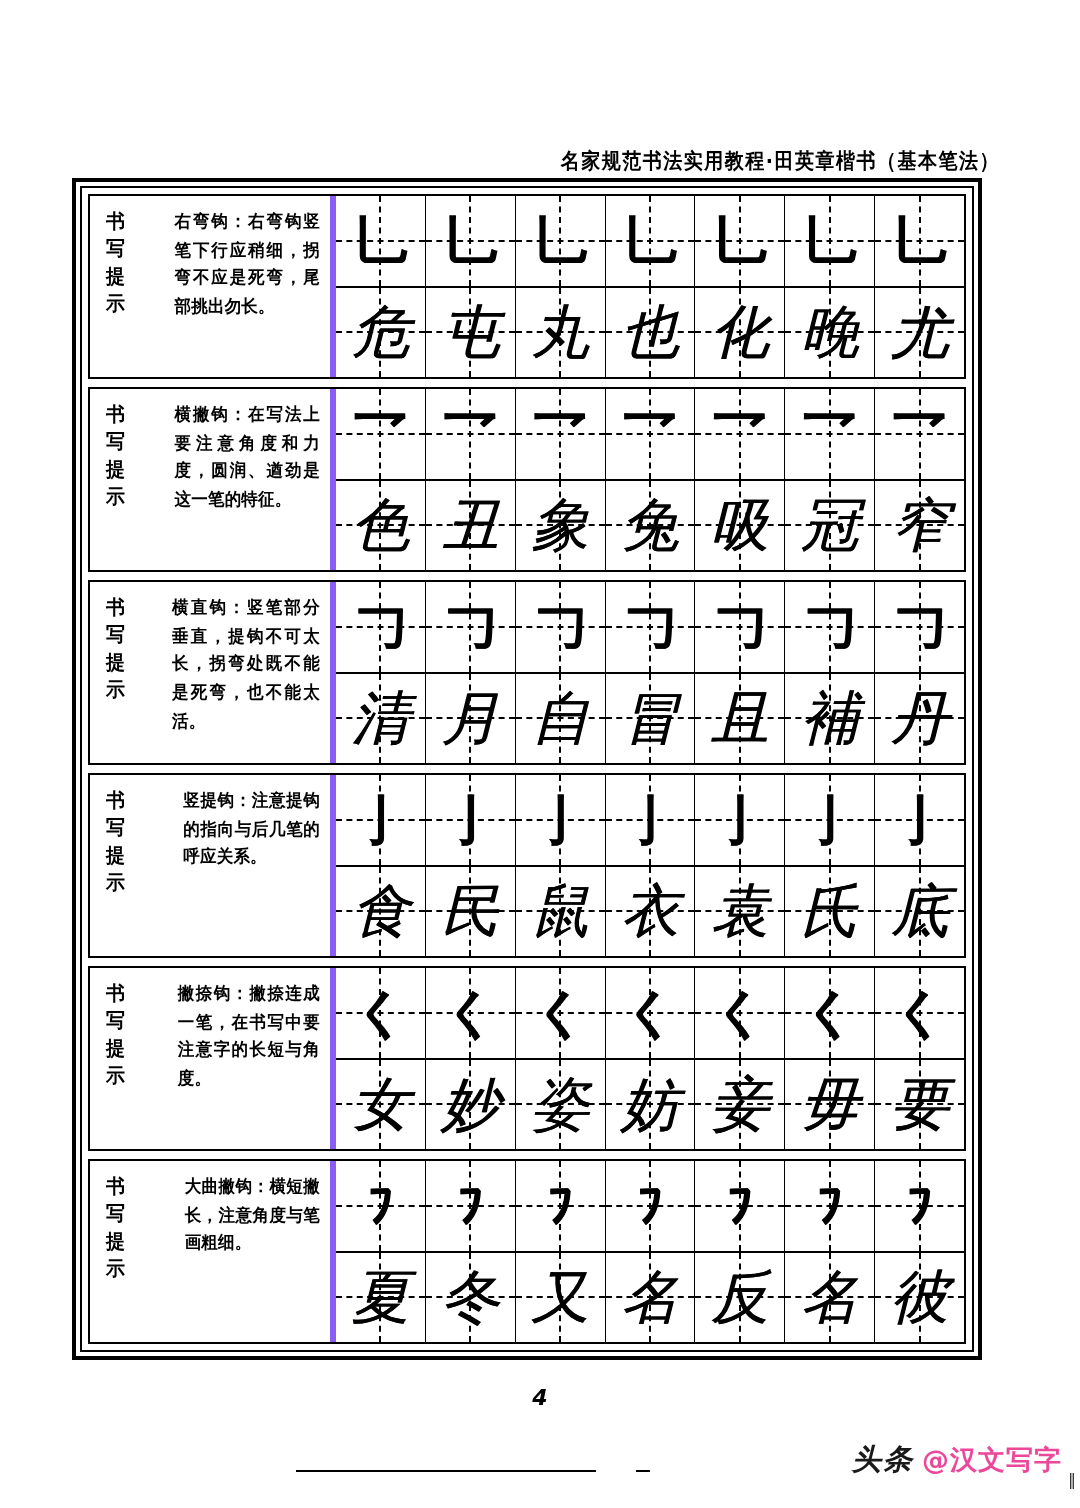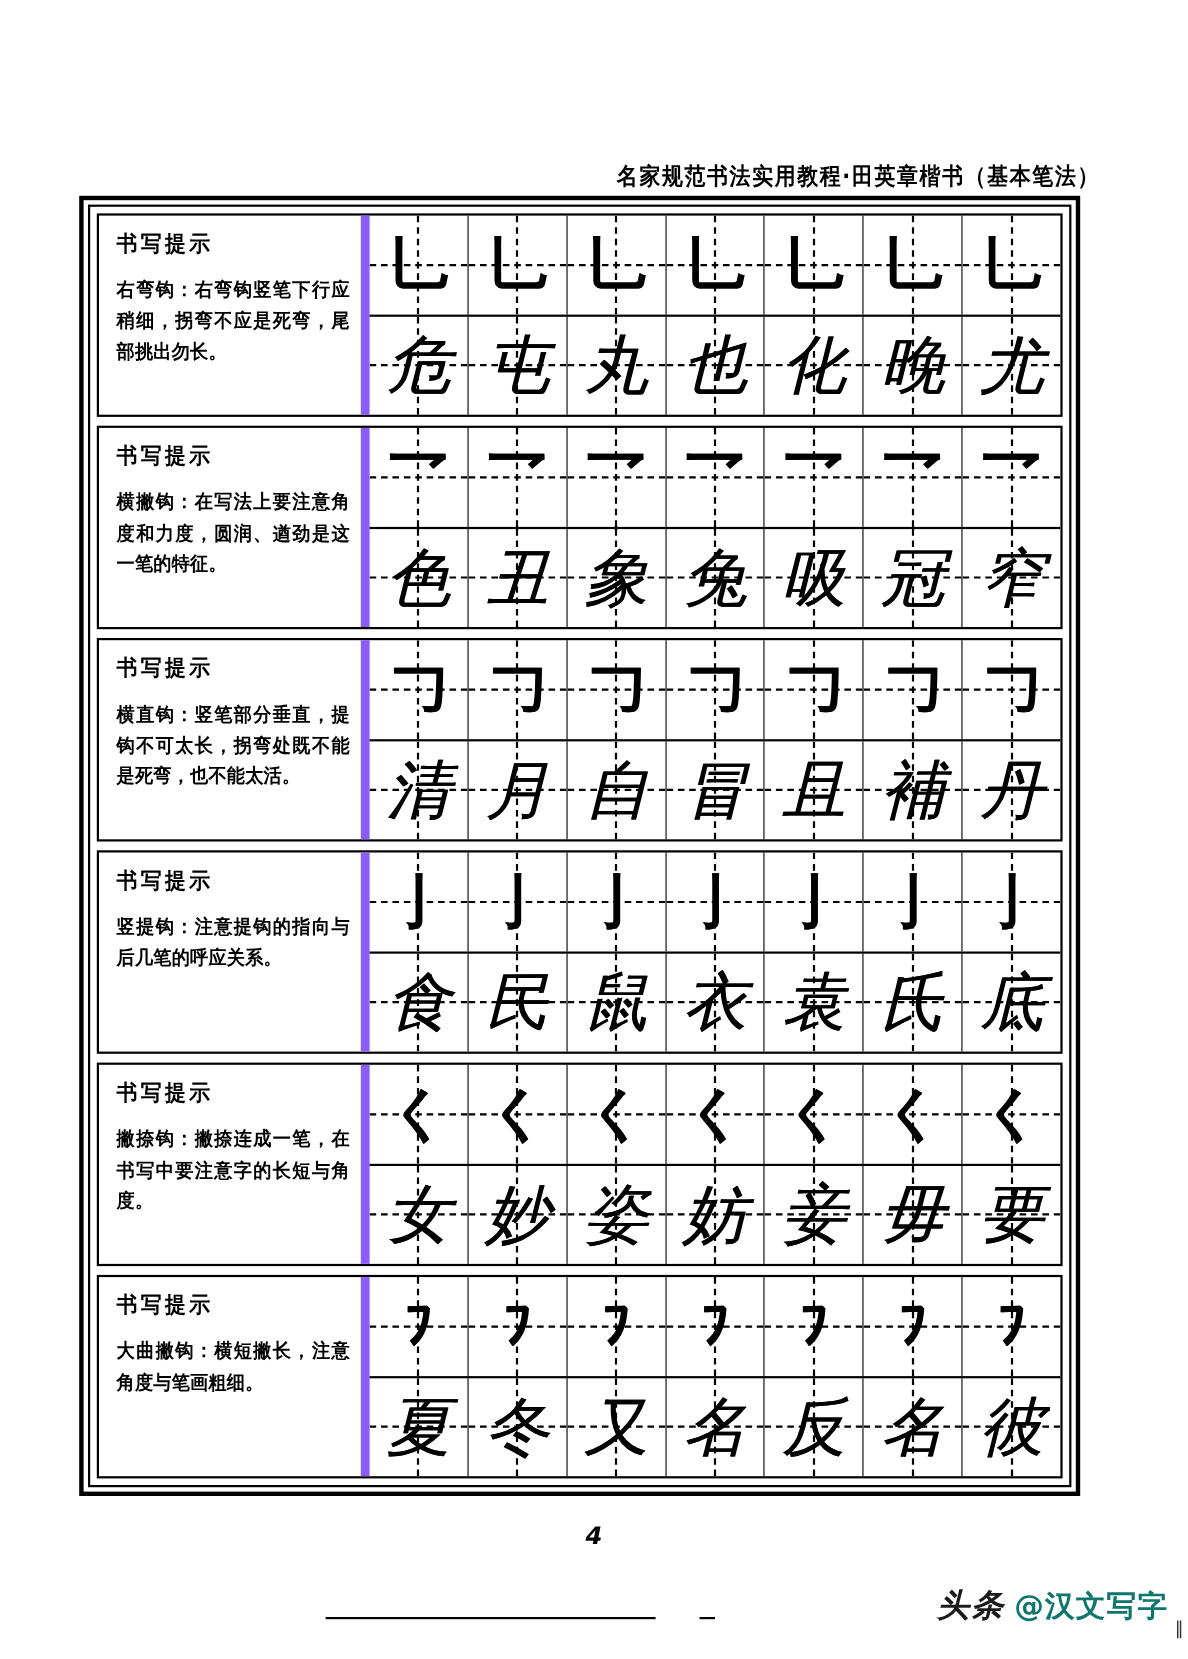--- a/index.html
+++ b/index.html
@@ -94,24 +94,24 @@
     border: 2px solid #000;
     margin-bottom: 8px;
     background: #fff;
   }
   .block:last-child { margin-bottom: 0; }
 
   
   .tip-panel {
     width: 246px;
     flex: 0 0 246px;
-    border-right: 8px solid #8b5cf6;
+    border-right: 6px solid #8b5cf6;
     padding: 12px 10px 8px 16px;
     display: flex;
-    flex-direction: column;
+    gap: 43px;
   }
   .tip-title {
     font-size: 19px;
     font-weight: bold;
     letter-spacing: 3px;
     color: #000;
     margin-bottom: 16px;
     transform: scaleY(1.05);
     transform-origin: left top;
   }
@@ -235,21 +235,21 @@
   .toutiao-mark .tt-name {
     font-size: 29px;
     font-weight: bold;
     color: #1a1a1a;
     letter-spacing: 2px;
     font-style: italic;
   }
   .toutiao-mark .tt-handle {
     font-size: 27px;
     font-weight: bold;
-    color: #0f766e;
+    color: #ec4899;
     letter-spacing: 1px;
   }
 
   .edge-marks {
     position: absolute;
     right: 4px;
     top: 1472px;
     font-size: 16px;
     color: #333;
     z-index: 4;

